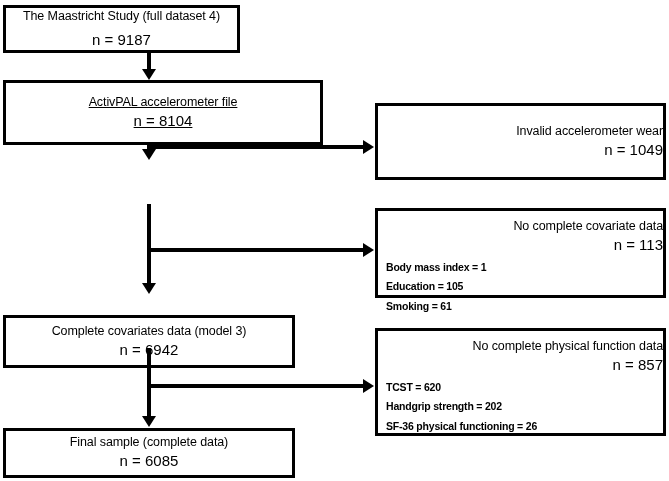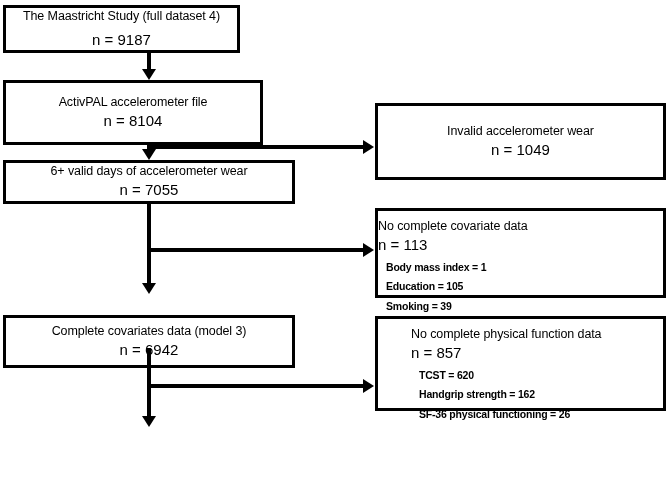--- a/index.html
+++ b/index.html
@@ -46,21 +46,21 @@
   }
 
   
   .node.with-detail {
     justify-content: flex-start;
     align-items: stretch;
     padding-top: 7px;
   }
   .node.with-detail .title,
   .node.with-detail .count {
-    text-align: left;
+    text-align: right;
   }
   .detail-list {
     margin-top: 5px;
     padding-left: 8px;
     display: flex;
     flex-direction: column;
     gap: 4px;
   }
   .detail-list .detail-item {
     font-size: 10.5px;
@@ -98,57 +98,57 @@
 </head>
 <body>
 
 <div id="canvas">
 
   <div class="node" style="left:3px; top:5px; width:237px; height:48px;justify-content:space-between;">
     <div class="title">The Maastricht Study (full dataset 4)</div>
     <div class="count">n = 9187</div>
   </div>
 
-  <div class="node" style="left:3px; top:80px; width:260px; height:65px;">
+  <div class="node" style="left:3px; top:80px; width:320px; height:65px;text-decoration:underline;">
     <div class="title">ActivPAL accelerometer file</div>
     <div class="count">n = 8104</div>
   </div>
 
-  <div class="node" style="left:3px; top:160px; width:292px; height:44px;">
-    <div class="title">6+ valid days of accelerometer wear</div>
-    <div class="count">n = 7055</div>
-  </div>
 
   <div class="node" style="left:3px; top:295px; width:292px; height:53px;margin-top:20px;">
     <div class="title">Complete covariates data (model 3)</div>
     <div class="count">n = 6942</div>
   </div>
 
+  <div class="node" style="left:3px; top:428px; width:292px; height:50px;">
+    <div class="title">Final sample (complete data)</div>
+    <div class="count">n = 6085</div>
+  </div>
 
-  <div class="node" style="left:375px; top:103px; width:291px; height:77px;">
+  <div class="node" style="left:375px; top:103px; width:291px; height:77px;align-items:flex-end;">
     <div class="title">Invalid accelerometer wear</div>
     <div class="count">n = 1049</div>
   </div>
 
   <div class="node with-detail" style="left:375px; top:208px; width:291px; height:90px;">
     <div class="title">No complete covariate data</div>
     <div class="count">n = 113</div>
     <div class="detail-list">
       <div class="detail-item">Body mass index = 1</div>
       <div class="detail-item">Education = 105</div>
-      <div class="detail-item">Smoking = 39</div>
+      <div class="detail-item">Smoking = 61</div>
     </div>
   </div>
 
-  <div class="node with-detail" style="left:375px; top:316px; width:291px; height:95px;padding-left:33px;">
+  <div class="node with-detail" style="left:375px; top:328px; width:291px; height:108px;">
     <div class="title">No complete physical function data</div>
     <div class="count">n = 857</div>
     <div class="detail-list">
       <div class="detail-item">TCST = 620</div>
-      <div class="detail-item">Handgrip strength = 162</div>
+      <div class="detail-item">Handgrip strength = 202</div>
       <div class="detail-item">SF-36 physical functioning = 26</div>
     </div>
   </div>
 
   <div class="conn v" style="left:147px; top:51px; height:19px;"></div>
   <div class="arrowhead down" style="left:142px; top:69px;"></div>
 
   <div class="conn v" style="left:147px; top:145px; height:11px;"></div>
   <div class="arrowhead down" style="left:142px; top:149px;"></div>
 

